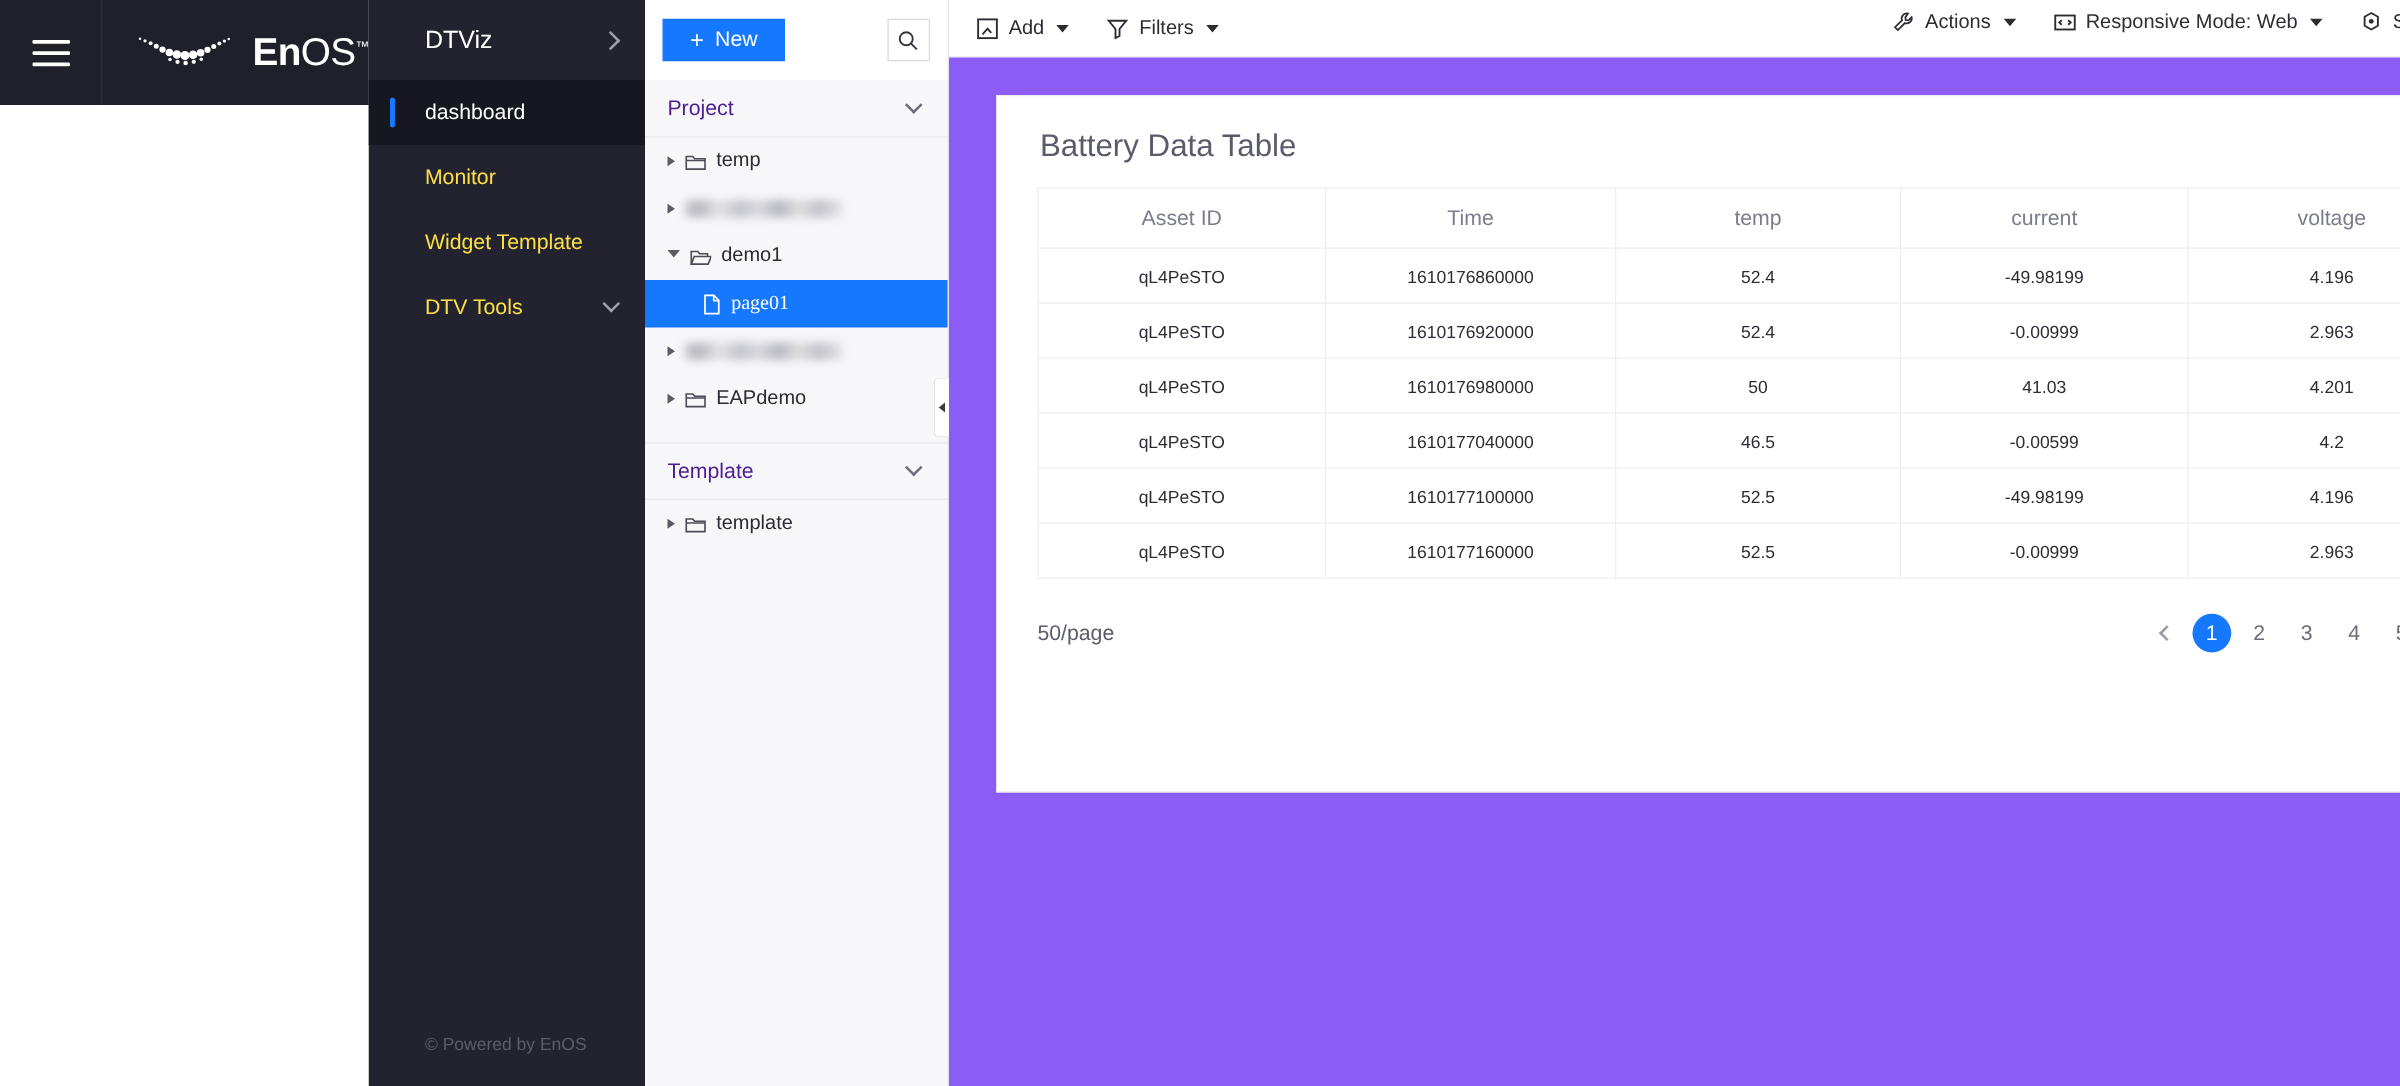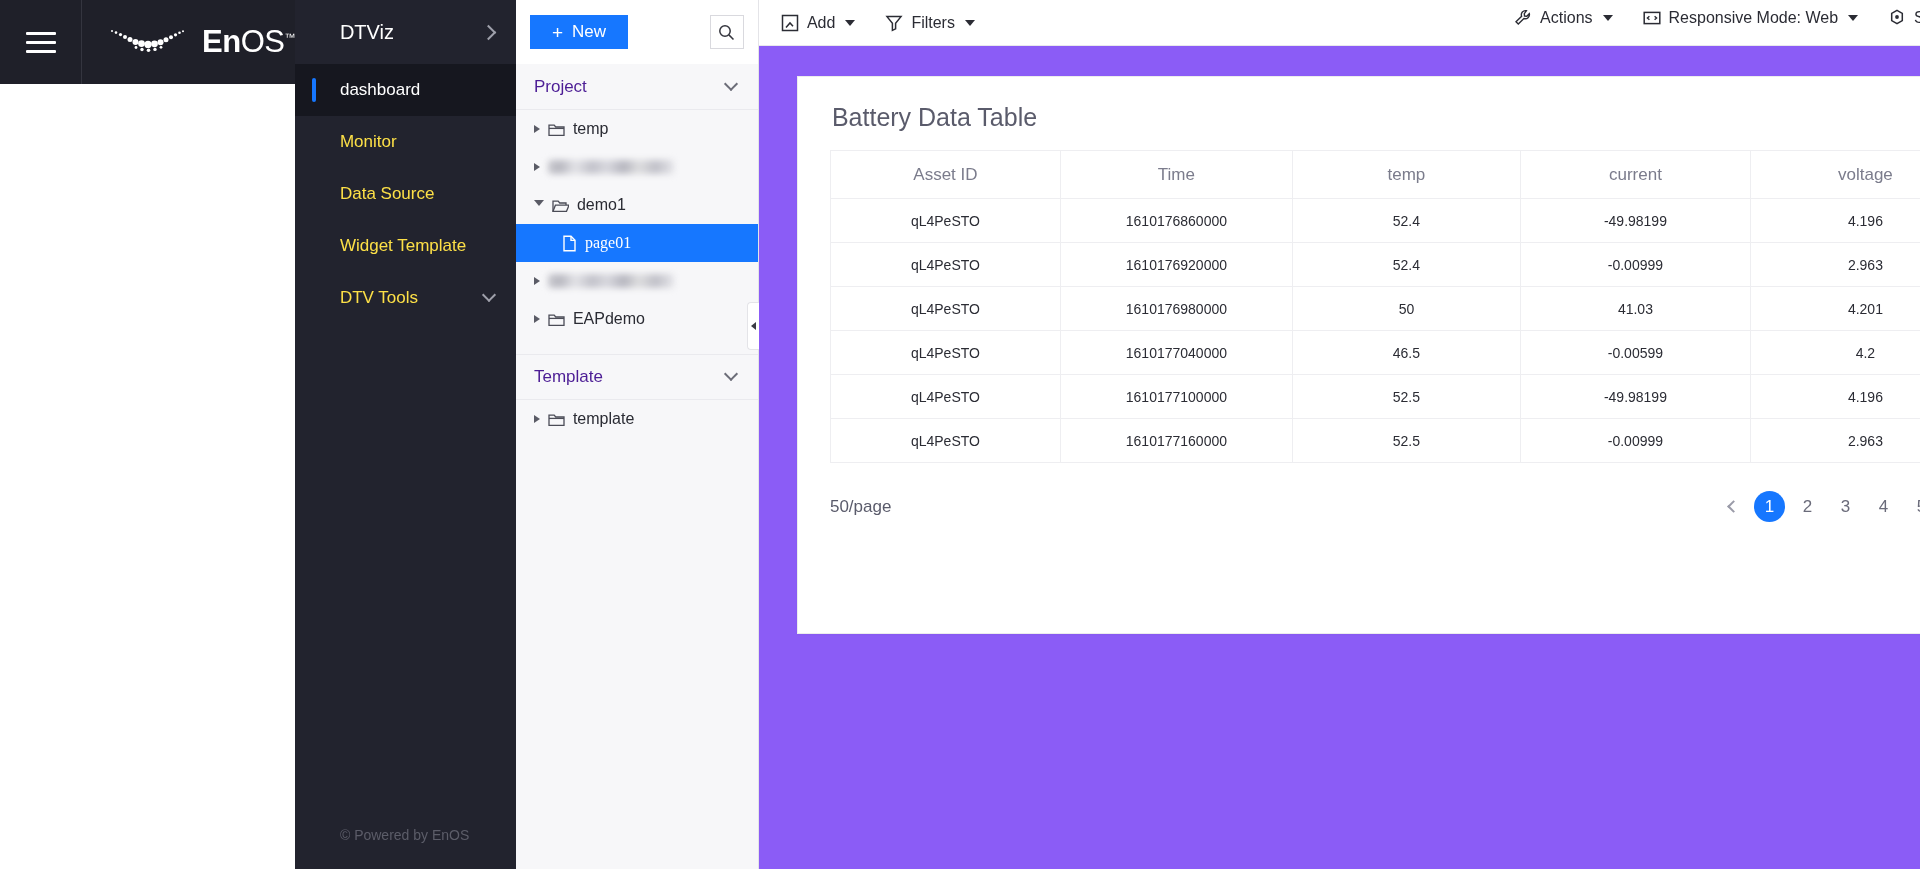--- a/index.html
+++ b/index.html
@@ -213,23 +213,20 @@
         <span class="chev-right"></span>
       </div>
 
       <div class="nav-item active">
         <span>dashboard</span>
       </div>
       <div class="nav-item">
         <span>Monitor</span>
       </div>
       <div class="nav-item">
-        <span>Data Source</span>
-      </div>
-      <div class="nav-item">
         <span>Widget Template</span>
       </div>
       <div class="nav-item">
         <span>DTV Tools</span>
         <span class="chev-dn"></span>
       </div>
 
       <div class="leftnav-footer">© Powered by EnOS</div>
     </div>
 

